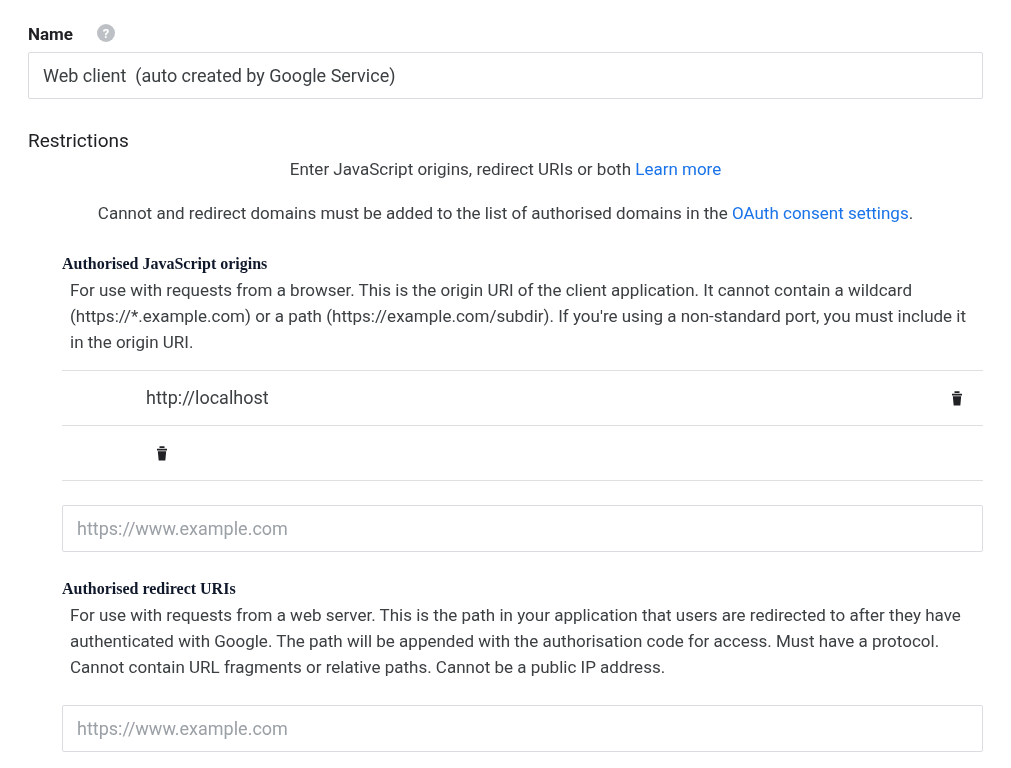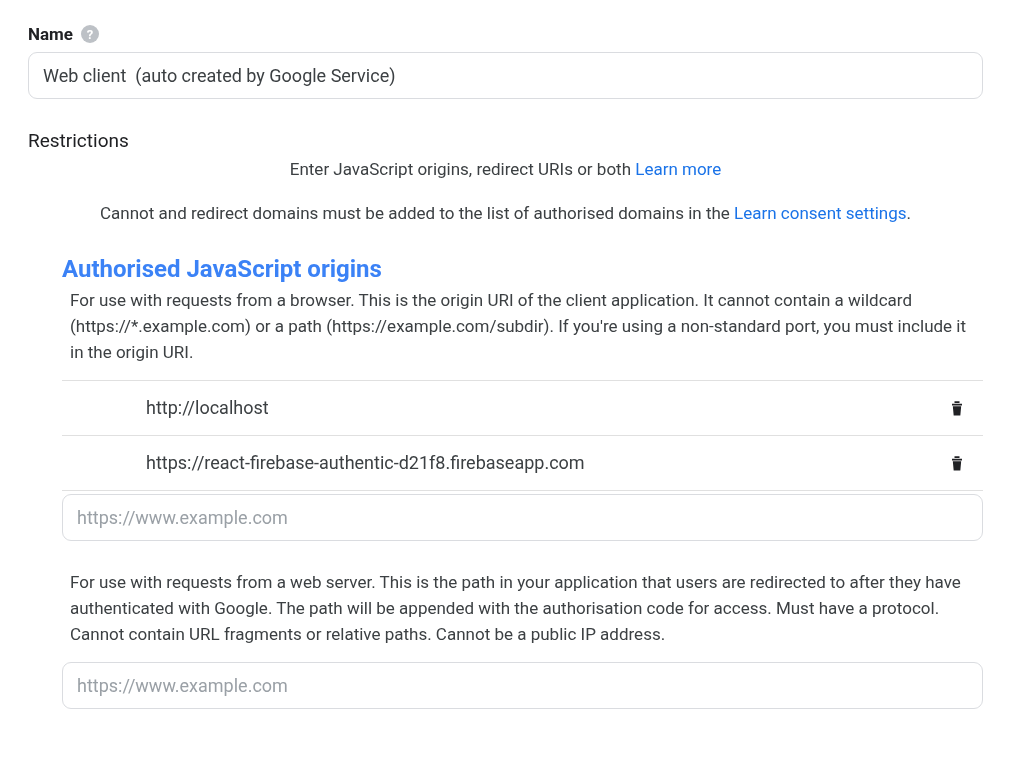--- a/index.html
+++ b/index.html
@@ -10,22 +10,21 @@
     body {
       font-family: -apple-system, BlinkMacSystemFont, "Segoe UI", Roboto, Arial, sans-serif;
       font-size: 16px;
       color: #3c4043;
       background: #fff;
       padding: 24px 28px;
       width: 1011px;
     }
     .label-row {
       display: flex;
-      align-items: center;
-      gap: 8px;
+      gap: 24px;
       margin-bottom: 8px;
     }
     .label {
       font-weight: 700;
       font-size: 17px;
       color: #202124;
     }
     .help-circle {
       width: 18px;
       height: 18px;
@@ -35,21 +34,21 @@
       display: inline-flex;
       align-items: center;
       justify-content: center;
       font-size: 13px;
       font-weight: 700;
     }
     .text-input {
       width: 100%;
       padding: 12px 14px;
       border: 1px solid #dadce0;
-      border-radius: 9px;
+      border-radius: 2px;
       font-size: 18px;
       color: #3c4043;
       outline: none;
       font-family: inherit;
     }
     .text-input::placeholder {
       color: #9aa0a6;
     }
     .section-heading {
       font-weight: 400;
@@ -67,23 +66,24 @@
     .link {
       color: #1a73e8;
       text-decoration: none;
     }
     .subsection {
       margin-left: 34px;
       margin-top: 28px;
     }
     .subheading {
       font-weight: 700;
-      font-size: 24px;
-      color: #3b82f6;
+      font-size: 16px;
+      color: #0f172a;
       margin-bottom: 4px;
+      font-family: Liberation Serif, serif;
     }
     .subhelptext {
       font-size: 17px;
       color: #3c4043;
       line-height: 1.55;
       margin-bottom: 14px;
       margin-left: 8px;
     }
     .entry-list {
       border-top: 1px solid #e0e0e0;
@@ -105,79 +105,79 @@
       fill: #202124;
       display: block;
     }
     .trash-btn {
       background: none;
       border: none;
       cursor: pointer;
       padding: 2px 6px;
     }
     .add-input-wrap {
-      margin-top: 3px;
+      margin-top: 24px;
     }
   </style>
 </head>
 <body>
 
 
 
 
 <div class="label-row">
   <span class="label">Name</span>
   <span class="help-circle">?</span>
 </div>
 <input type="text" class="text-input" value="Web client  (auto created by Google Service)" style="">
 
 
 <h2 class="section-heading">Restrictions</h2>
 <p class="helptext">
   <span>Enter JavaScript origins, redirect URIs or both </span><a href="#" class="link">Learn more</a>
 </p>
 <p class="helptext" style="margin-top:18px;">
-  <span>Cannot and redirect domains must be added to the list of authorised domains in the </span><a href="#" class="link">Learn consent settings</a><span>.</span>
+  <span>Cannot and redirect domains must be added to the list of authorised domains in the </span><a href="#" class="link">OAuth consent settings</a><span>.</span>
 </p>
 
 
 <div class="subsection">
   <h3 class="subheading">Authorised JavaScript origins</h3>
   <p class="subhelptext">For use with requests from a browser. This is the origin URI of the client application. It cannot contain a wildcard (https://*.example.com) or a path (https://example.com/subdir). If you're using a non-standard port, you must include it in the origin URI.</p>
 
   <div class="entry-list">
     <div class="entry-row">
       <span class="entry-value">http://localhost</span>
       <button class="trash-btn">
         <span class="trash-icon">
           <svg viewBox="0 0 24 24">
               <path d="M6 7h12v2H6zM7 10h10l-1 11H8zM9 4h6v2H9z"></path>
             </svg>
         </span>
       </button>
     </div>
     <div class="entry-row">
-      <span class="entry-value">https://react-firebase-authentic-d21f8.firebaseapp.com</span>
       <button class="trash-btn">
         <span class="trash-icon">
           <svg viewBox="0 0 24 24">
               <path d="M6 7h12v2H6zM7 10h10l-1 11H8zM9 4h6v2H9z"></path>
             </svg>
         </span>
       </button>
     </div>
   </div>
 
   <div class="add-input-wrap">
     <input type="text" class="text-input" placeholder="https://www.example.com" style="">
   </div>
 </div>
 
 
 <div class="subsection">
+  <h3 class="subheading">Authorised redirect URIs</h3>
   <p class="subhelptext">For use with requests from a web server. This is the path in your application that users are redirected to after they have authenticated with Google. The path will be appended with the authorisation code for access. Must have a protocol. Cannot contain URL fragments or relative paths. Cannot be a public IP address.</p>
 
 
   <div class="add-input-wrap">
     <input type="text" class="text-input" placeholder="https://www.example.com" style="">
   </div>
 </div>
 
 
 

